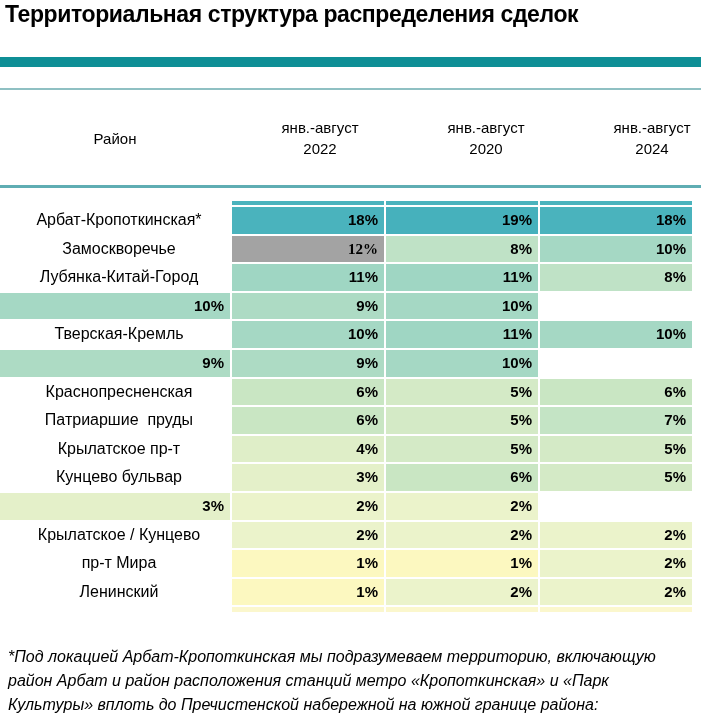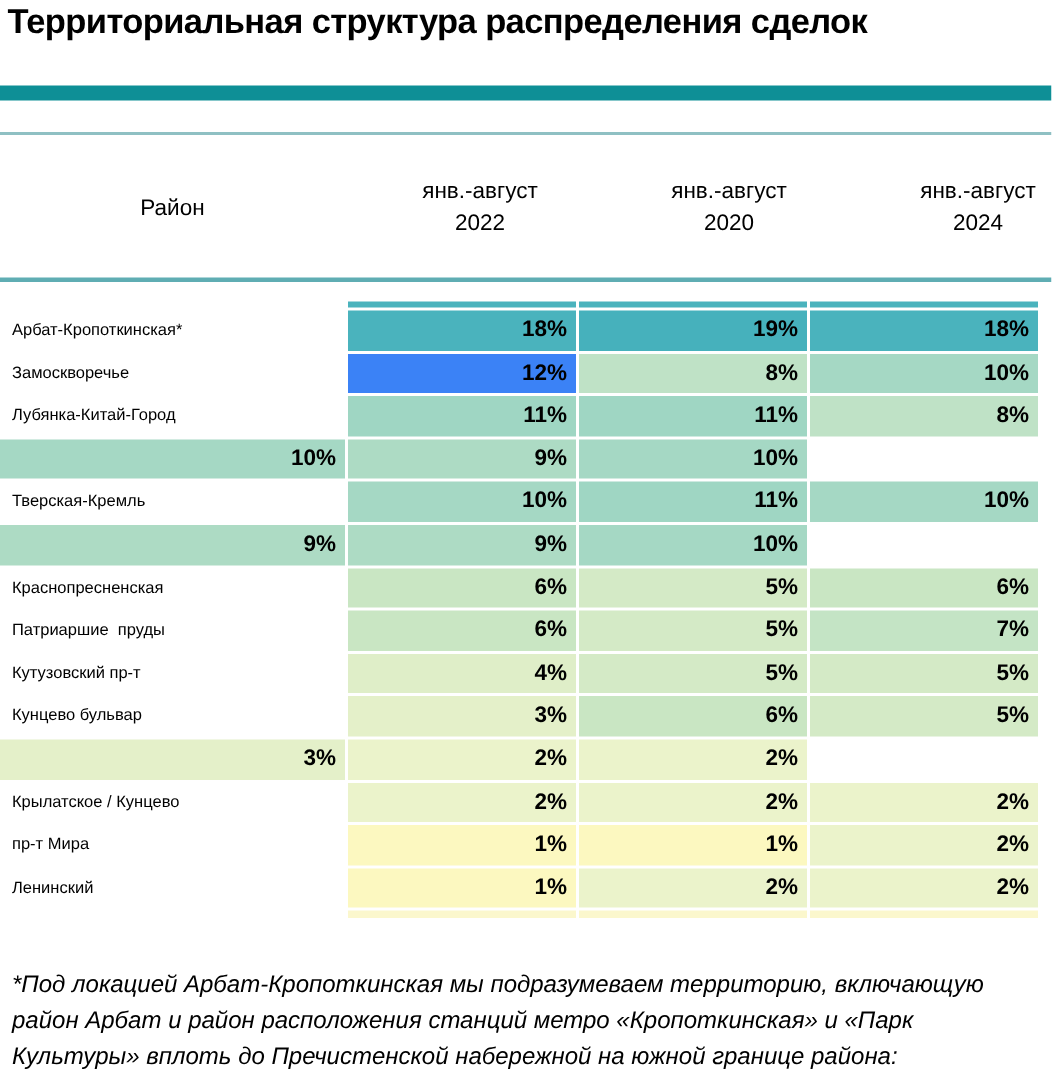--- a/index.html
+++ b/index.html
@@ -36,22 +36,22 @@
   .strip-row.bottom { margin-top:2px; }
   .strip-row.bottom .cell { height:5px; }
   .row { margin-top:2px; }
   .row .cell {
     height:26.6px; line-height:26.6px;
     font-size:15px; font-weight:bold;
     text-align:right; padding-right:6px;
     box-sizing:border-box;
   }
   .district {
-    font-size:11px; line-height:26.6px;
-    padding-left:8px; white-space:pre; overflow:hidden;
+    font-size:16px; line-height:26.6px;
+    padding-left:8px; white-space:pre; overflow:hidden;text-align:center;
   }
   .footnote {
     position:absolute; top:645px; left:8px; width:682px;
     font-style:italic; font-size:16px; line-height:24px;
   }
 </style>
 </head>
 <body>
 
 <div class="title">Территориальная структура распределения сделок</div>
@@ -88,21 +88,21 @@
   </div>
   <div id="rows">
       <div class="row">
         <div class="district">Арбат-Кропоткинская*</div>
         <div class="cell" style="background: rgb(74, 179, 189);">18%</div>
         <div class="cell" style="background: rgb(70, 177, 188);">19%</div>
         <div class="cell" style="background: rgb(74, 179, 189);">18%</div>
       </div>
       <div class="row">
         <div class="district">Замоскворечье</div>
-        <div class="cell" style="background: #3b82f6;">12%</div>
+        <div class="cell" style="background: #a3a3a3; font-family: Liberation Serif, serif;">12%</div>
         <div class="cell" style="background: rgb(191, 226, 198);">8%</div>
         <div class="cell" style="background: rgb(165, 216, 196);">10%</div>
       </div>
       <div class="row">
         <div class="district">Лубянка-Китай-Город</div>
         <div class="cell" style="background: rgb(159, 214, 195);">11%</div>
         <div class="cell" style="background: rgb(159, 214, 195);">11%</div>
         <div class="cell" style="background: rgb(191, 226, 198);">8%</div>
       </div>
       <div class="row">
@@ -127,21 +127,21 @@
         <div class="cell" style="background: rgb(212, 234, 198);">5%</div>
         <div class="cell" style="background: rgb(201, 230, 195);">6%</div>
       </div>
       <div class="row">
         <div class="district">Патриаршие  пруды</div>
         <div class="cell" style="background: rgb(201, 230, 195);">6%</div>
         <div class="cell" style="background: rgb(212, 234, 198);">5%</div>
         <div class="cell" style="background: rgb(196, 228, 197);">7%</div>
       </div>
       <div class="row">
-        <div class="district">Кутузовский пр-т</div>
+        <div class="district">Крылатское пр-т</div>
         <div class="cell" style="background: rgb(223, 238, 200);">4%</div>
         <div class="cell" style="background: rgb(212, 234, 198);">5%</div>
         <div class="cell" style="background: rgb(212, 234, 198);">5%</div>
       </div>
       <div class="row">
         <div class="district">Кунцево бульвар</div>
         <div class="cell" style="background: rgb(228, 240, 201);">3%</div>
         <div class="cell" style="background: rgb(201, 230, 195);">6%</div>
         <div class="cell" style="background: rgb(212, 234, 198);">5%</div>
       </div>

